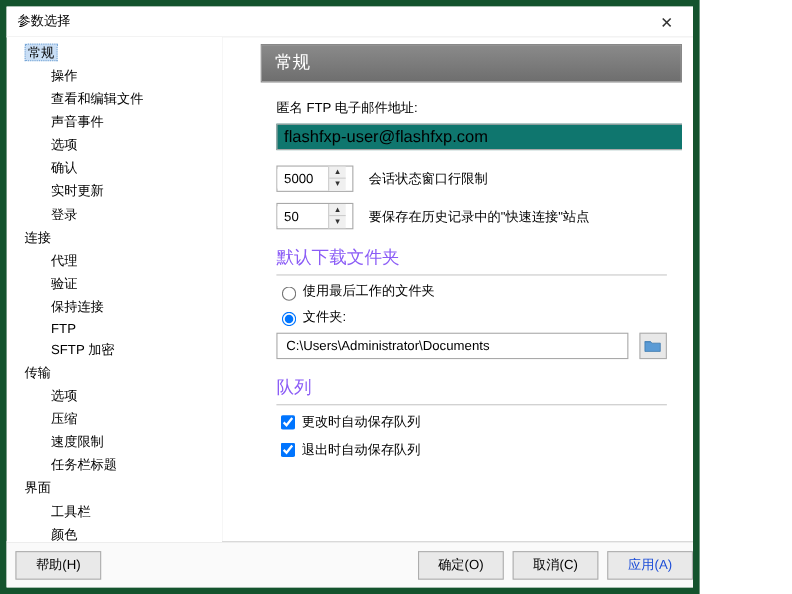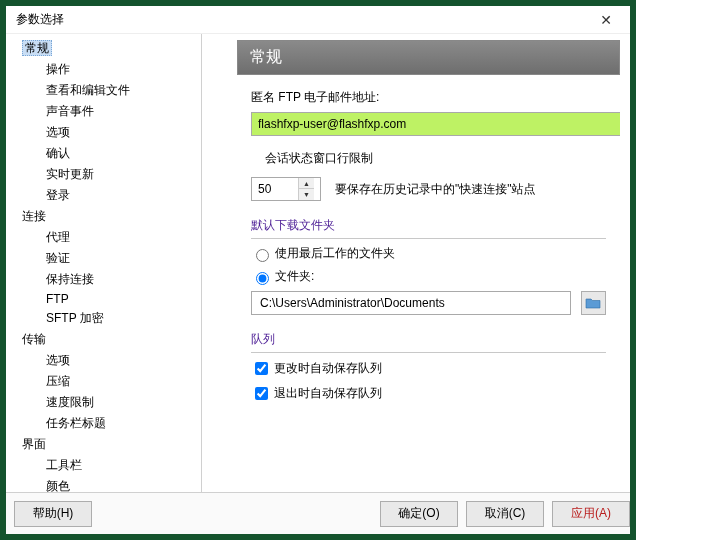--- a/index.html
+++ b/index.html
@@ -92,22 +92,22 @@
     align-items: center;
     margin-bottom: 10px;
   }
   .label-above {
     margin-bottom: 6px;
   }
   .text-input {
     border: 1px solid #a9a9a9;
     height: 24px;
     padding: 7px 6px;
-    font-size: 12px;
-    background: #bef264;
+    font-size: 15px;
+    background: #0f766e;
   }
   .text-input.long { width: 460px; }
   .spinner-wrap {
     display: flex;
     align-items: center;
     border: 1px solid #a9a9a9;
     height: 24px;
     width: 70px;
     background: #fff;
   }
@@ -129,22 +129,22 @@
     height: 11px;
     font-size: 7px;
     line-height: 11px;
     text-align: center;
     color: #333;
     cursor: default;
   }
   .spinner-btns div:first-child { border-bottom: 1px solid #ccc; }
   .inline-label { margin-left: 14px; }
   .section-title {
-    color: #4c1d95;
-    font-size: 12px;
+    color: #8b5cf6;
+    font-size: 16px;
     margin: 16px 0 2px 0;
   }
   .section-title.with-line::after {
     content: "";
     display: block;
     border-bottom: 1px solid #c8c8c8;
     margin-top: 4px;
   }
   .radio-row, .check-row {
     display: flex;
@@ -188,21 +188,21 @@
   .btn {
     min-width: 78px;
     height: 26px;
     background: #e9e9e9;
     border: 1px solid #adadad;
     margin-left: 8px;
     font-size: 12px;
     cursor: default;
     padding: 0 10px;
   }
-  .btn.disabled { color: #b91c1c; }
+  .btn.disabled { color: #1d4ed8; }
 </style>
 </head>
 <body>
 
 <div class="window">
 
   <div class="titlebar">
     <span class="title">参数选择</span>
     <div class="close">
       <span>✕</span>
@@ -244,20 +244,27 @@
     <div class="main">
       <div class="panel-header">常规</div>
       <div class="panel-body">
 
         <div class="label-above">匿名 FTP 电子邮件地址:</div>
         <input class="text-input long" value="flashfxp-user@flashfxp.com" style="">
 
         <div style="height:14px"></div>
 
         <div class="field-row">
+          <div class="spinner-wrap">
+            <input value="5000" style="">
+            <div class="spinner-btns">
+              <div>▲</div>
+              <div>▼</div>
+            </div>
+          </div>
           <span class="inline-label">会话状态窗口行限制</span>
         </div>
 
         <div class="field-row">
           <div class="spinner-wrap">
             <input value="50" style="">
             <div class="spinner-btns">
               <div>▲</div>
               <div>▼</div>
             </div>

